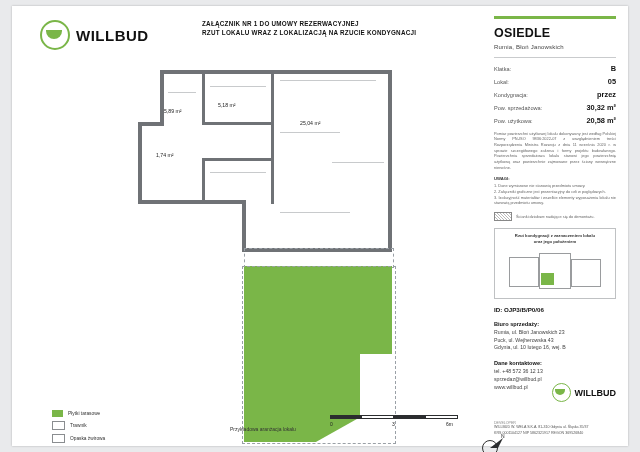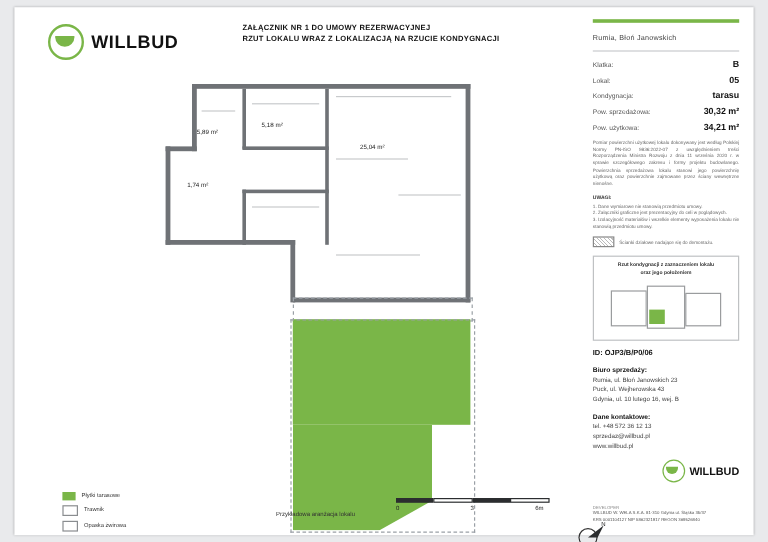--- a/index.html
+++ b/index.html
@@ -172,43 +172,44 @@
     </div>
     <div class="scale-lbl">
       <span style="left:0;">0</span>
       <span style="left:62px;">3</span>
       <span style="left:116px;">6m</span>
     </div>
   </div>
 
   <div class="panel">
     <div class="panel-top">
+      <div class="panel-title">OSIEDLE</div>
       <div class="panel-sub">Rumia, Błoń Janowskich</div>
     </div>
     <div class="divider"></div>
 
     <div class="spec-row">
       <span class="spec-k">Klatka:</span>
       <span class="spec-v">B</span>
     </div>
     <div class="spec-row">
       <span class="spec-k">Lokal:</span>
       <span class="spec-v">05</span>
     </div>
     <div class="spec-row">
       <span class="spec-k">Kondygnacja:</span>
-      <span class="spec-v">tarasu</span>
+      <span class="spec-v">przez</span>
     </div>
     <div class="spec-row">
       <span class="spec-k">Pow. sprzedażowa:</span>
       <span class="spec-v">30,32 m²</span>
     </div>
     <div class="spec-row">
       <span class="spec-k">Pow. użytkowa:</span>
-      <span class="spec-v">34,21 m²</span>
+      <span class="spec-v">20,58 m²</span>
     </div>
 
     <div class="legal">Pomiar powierzchni użytkowej lokalu dokonywany jest według Polskiej Normy PN-ISO 9836:2022-07 z uwzględnieniem treści Rozporządzenia Ministra Rozwoju z dnia 11 września 2020 r. w sprawie szczegółowego zakresu i formy projektu budowlanego. Powierzchnia sprzedażowa lokalu stanowi jego powierzchnię użytkową oraz powierzchnie zajmowane przez ściany wewnętrzne nienośne.</div>
     <div class="uwagi-t">UWAGI:</div>
     <div class="uwagi" style="white-space:pre-line;">1. Dane wymiarowe nie stanowią przedmiotu umowy.
 2. Załączniki graficzne jest prezentacyjny do celi w poglądowych.
 3. Izolacyjność materiałów i wszelkie elementy wyposażenia lokalu nie stanowią przedmiotu umowy.</div>
 
     <div class="hatch-note">
       <span class="hatch-box"></span>

